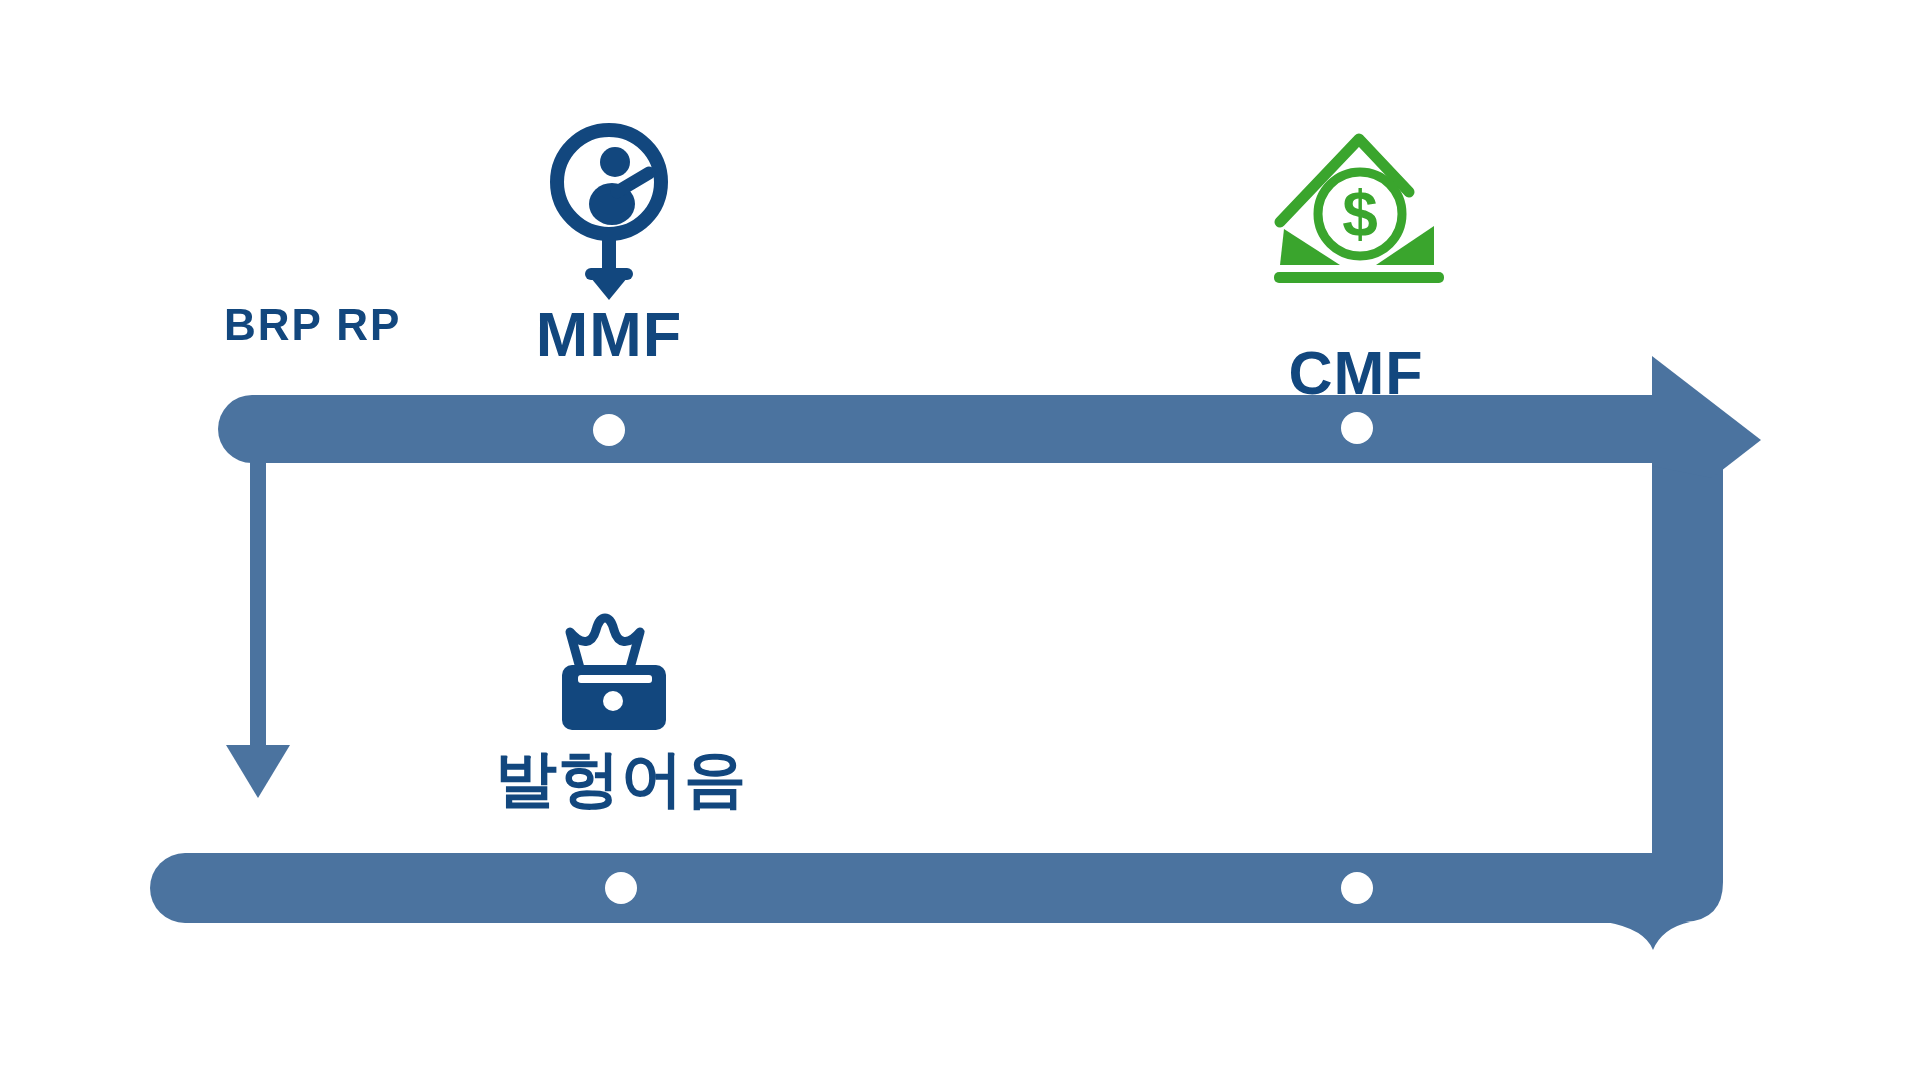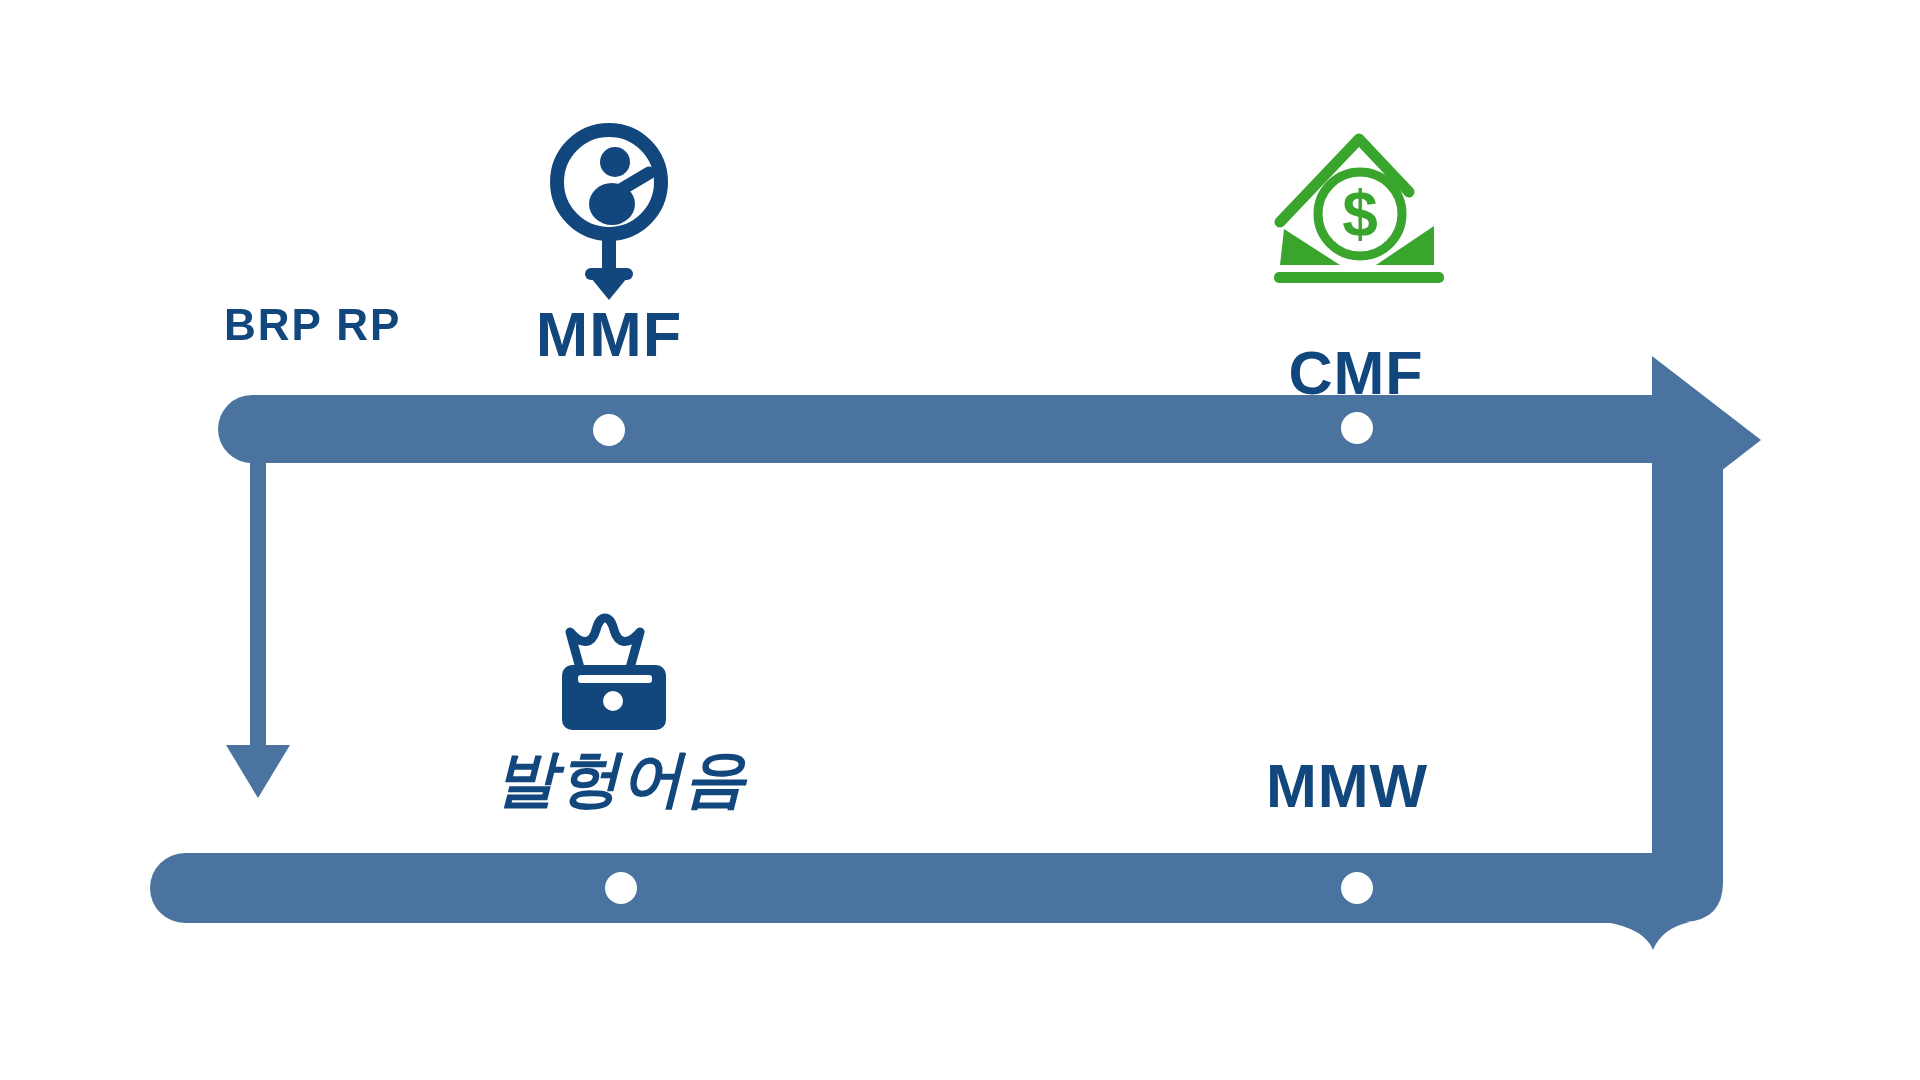--- a/index.html
+++ b/index.html
@@ -23,21 +23,21 @@
     color:var(--navy);
     font-weight:700;
     white-space:nowrap;
     line-height:1;
     letter-spacing:1px;
   }
   .label.centered{transform:translateX(-50%);text-align:center;}
   .lbl-brp{left:197px;top:303px;font-size:44px;letter-spacing:2px;margin-left:27px;}
   .lbl-mmf{left:609px;top:303px;font-size:63px;}
   .lbl-cmf{left:1356px;top:303px;font-size:61px;margin-top:40px;}
-  .lbl-bal{left:621px;top:748px;font-size:62px;font-style:italic;}
+  .lbl-bal{left:621px;top:748px;font-size:62px;}
   .lbl-mmw{left:1347px;top:756px;font-size:61px;}
   .icon-wrap{position:absolute;}
   .icon-mmf{left:545px;top:118px;width:128px;height:185px;}
   .icon-cmf{left:1272px;top:132px;width:180px;height:158px;}
   .icon-bal{left:548px;top:602px;width:120px;height:135px;}
 </style>
 </head>
 <body>
 
 <div class="stage">
@@ -92,15 +92,14 @@
       <rect x="14" y="63" width="104" height="65" rx="10" fill="var(--navy)"></rect>
       <rect x="30" y="73" width="74" height="8" rx="3" fill="var(--dot)"></rect>
       <circle cx="65" cy="99" r="10" fill="var(--dot)"></circle>
     </svg>
   </div>
 
   <div class="label lbl-brp">BRP RP</div>
   <div class="label centered lbl-mmf">MMF</div>
   <div class="label centered lbl-cmf">CMF</div>
   <div class="label centered lbl-bal">발헝어음</div>
-  <div class="label centered lbl-mmw">MMW</div>
 
 </div>
 
 </body></html>

